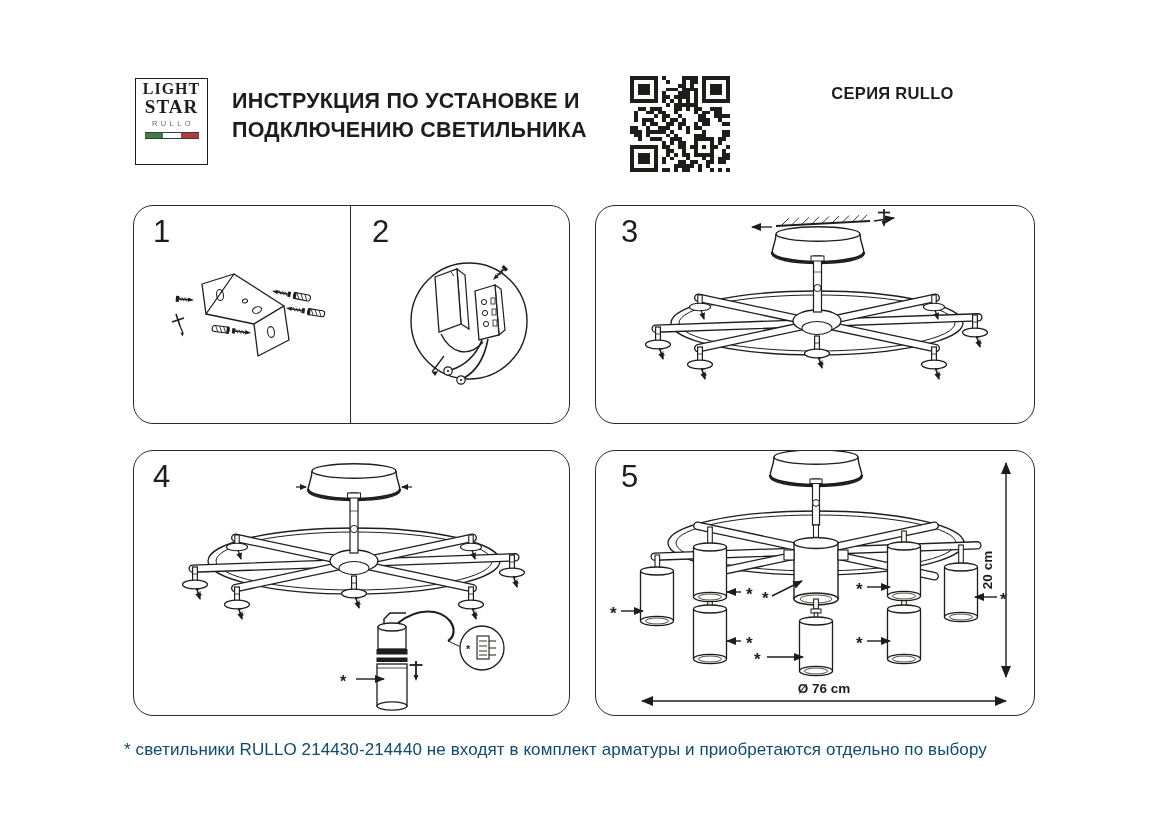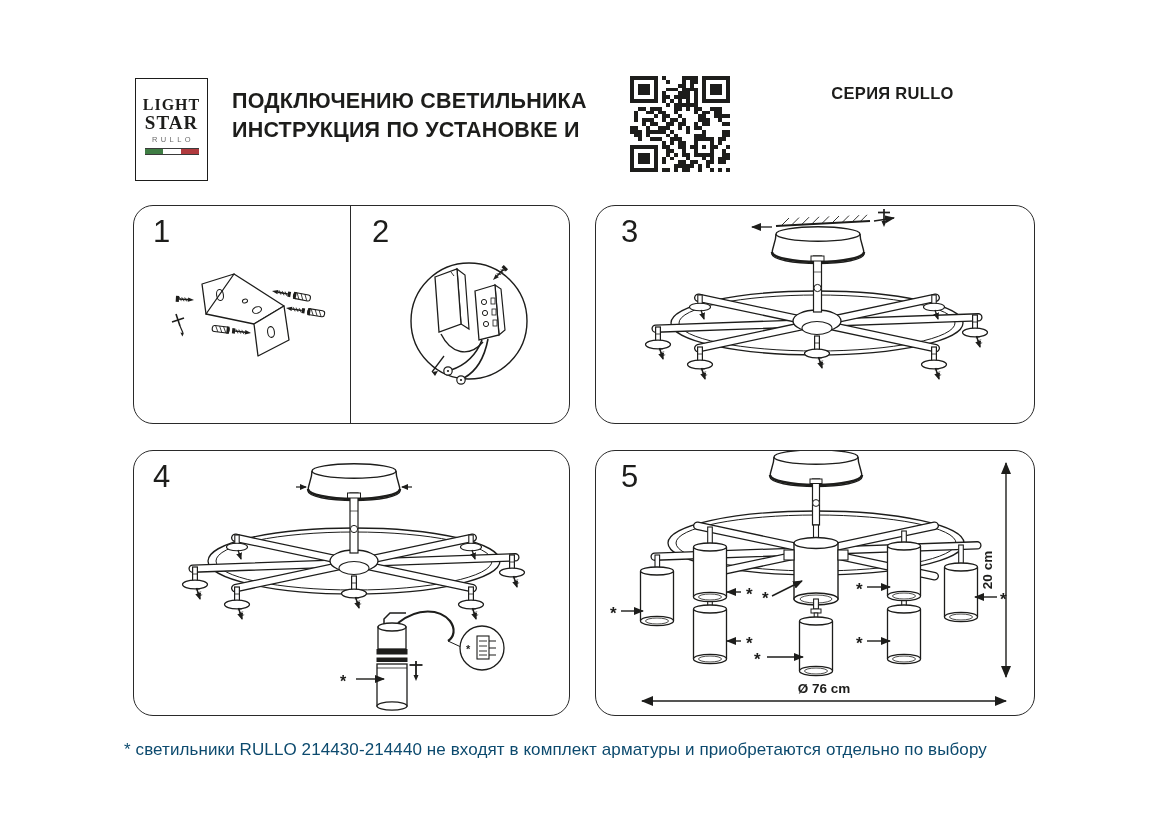--- a/index.html
+++ b/index.html
@@ -1,21 +1,21 @@
 <!DOCTYPE html>
 <html><head>
 <meta charset="utf-8">
 <style>
   html,body{margin:0;padding:0;background:#e8e8e8;}
   .page{position:relative;width:1169px;height:819px;background:#ffffff;margin:0 auto;
         font-family:"Liberation Sans",sans-serif;color:#1d1d1b;overflow:hidden;}
   .abs{position:absolute;}
   
   .logo-box{left:135px;top:78px;width:71px;height:83px;border:1.5px solid #1d1d1b;
-            display:flex;flex-direction:column;align-items:center;padding-top:18px;box-sizing:content-box;}
+            display:flex;flex-direction:column;align-items:center;padding-top:2px;box-sizing:content-box;}
   .logo-l1{font-family:"Liberation Serif",serif;font-weight:700;font-size:16px;line-height:16px;letter-spacing:1px;}
   .logo-l2{font-family:Liberation Serif, serif;font-weight:700;font-size:19px;line-height:19px;letter-spacing:1px;}
   .logo-l3{font-size:7.5px;letter-spacing:3.4px;color:#6b6b6b;margin-top:3px;padding-left:3px;}
   .logo-flag{width:54px;height:5px;margin-top:4px;border-top:1px solid #3a3a3a;border-bottom:1px solid #3a3a3a;display:flex;}
   .logo-flag span{flex:1;height:100%;}
   .title{left:232px;top:87px;width:400px;font-weight:700;font-size:21.5px;line-height:29px;letter-spacing:0.2px;}
   .qr{left:630px;top:76px;width:100px;height:96px;}
   .series-block{left:765px;top:84px;width:255px;text-align:center;}
   .series{font-weight:700;font-size:16.5px;letter-spacing:0.3px;}
   .article{font-weight:700;font-size:21px;letter-spacing:0.4px;margin-top:12px;}
@@ -101,22 +101,22 @@
     <div class="logo-l2">STAR</div>
     <div class="logo-l3">RULLO</div>
     <div class="logo-flag">
       <span style="background: rgb(63, 125, 68);"></span>
       <span style="background: rgb(255, 255, 255);"></span>
       <span style="background: rgb(176, 58, 62);"></span>
     </div>
   </div>
 
   <div class="abs title">
+    <div>ИНСТРУКЦИЯ ПО УСТАНОВКЕ И</div>
     <div>ПОДКЛЮЧЕНИЮ СВЕТИЛЬНИКА</div>
-    <div>ИНСТРУКЦИЯ ПО УСТАНОВКЕ И</div>
   </div>
 
   <svg id="qr-svg" class="abs qr" viewBox="0 0 25 25" preserveAspectRatio="none" shape-rendering="crispEdges">
       <rect x="0" y="0" width="1" height="1" fill="#1d1d1b"></rect>
       <rect x="1" y="0" width="1" height="1" fill="#1d1d1b"></rect>
       <rect x="2" y="0" width="1" height="1" fill="#1d1d1b"></rect>
       <rect x="3" y="0" width="1" height="1" fill="#1d1d1b"></rect>
       <rect x="4" y="0" width="1" height="1" fill="#1d1d1b"></rect>
       <rect x="5" y="0" width="1" height="1" fill="#1d1d1b"></rect>
       <rect x="6" y="0" width="1" height="1" fill="#1d1d1b"></rect>

